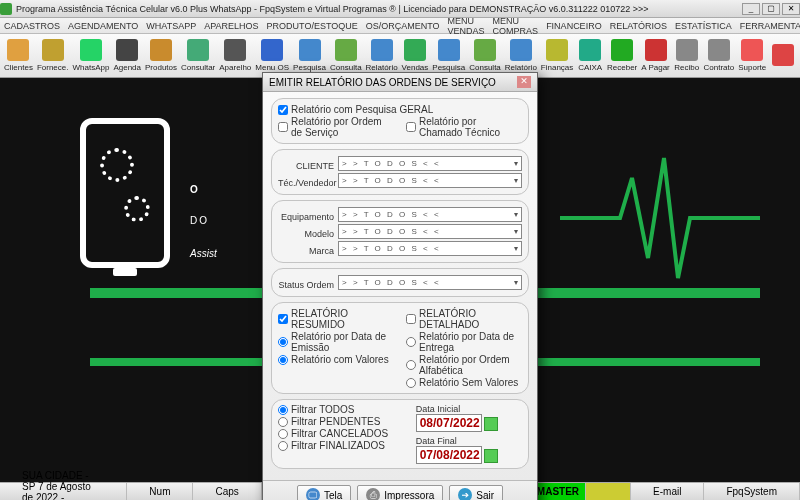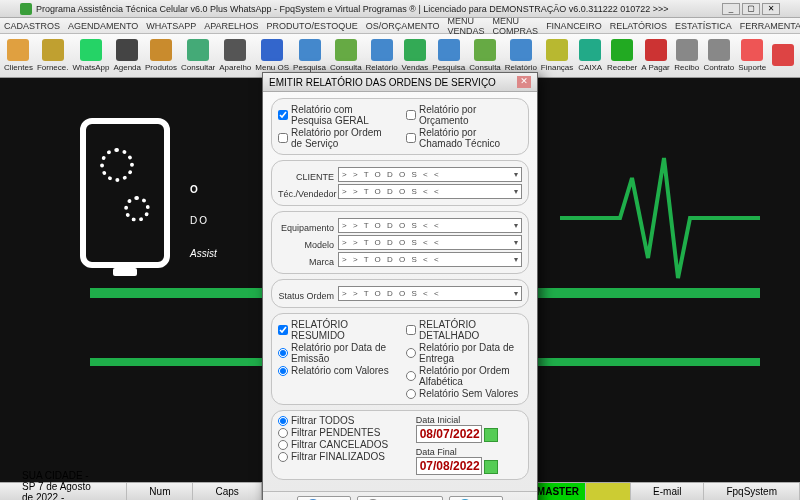--- a/index.html
+++ b/index.html
@@ -1,18 +1,18 @@
 <!DOCTYPE html>
 <html><head>
 <meta charset="utf-8">
 <style>
 * { margin: 0; padding: 0; box-sizing: border-box; font-family: Tahoma, Arial, sans-serif; font-size: 10px; }
 body { width: 800px; height: 500px; overflow: hidden; background: #1a1a1a; position: relative; }
 
-.titlebar { height: 18px; background: linear-gradient(#f0f0f0,#d8d8d8); display: flex; align-items: center; padding: 0 20px; border-bottom: 1px solid #aaa; }
+.titlebar { height: 18px; background: linear-gradient(#f0f0f0,#d8d8d8); display: flex; align-items: center; padding: 0 0; border-bottom: 1px solid #aaa; }
 .titlebar-icon { width: 12px; height: 12px; background: #3a9e3a; border-radius: 2px; margin-right: 4px; }
 .titlebar-text { flex: 1; font-size: 9px; color: #222; white-space: nowrap; overflow: hidden; }
 .winbtns { display: flex; gap: 2px; }
 .winbtn { width: 18px; height: 12px; background: #e4e4e4; border: 1px solid #999; font-size: 8px; text-align: center; line-height: 10px; }
 
 .menubar { height: 16px; background: linear-gradient(#f4f4f4,#e6e6e6); display: flex; align-items: center; padding: 0 4px; gap: 8px; border-bottom: 1px solid #bbb; }
 .menubar span { font-size: 9px; color: #333; cursor: default; }
 
 .toolbar { height: 44px; background: linear-gradient(#fbfbfb,#e2e2e2); display: flex; align-items: center; padding: 0 2px; border-bottom: 1px solid #999; overflow: hidden; }
 .tbtn { display: flex; flex-direction: column; align-items: center; justify-content: center; width: 42px; height: 40px; margin: 0 1px; border: 1px solid transparent; cursor: pointer; }
@@ -215,24 +215,20 @@
     <span>EMITIR RELATÓRIO DAS ORDENS DE SERVIÇO</span>
     <div class="close">✕</div>
   </div>
   <div class="dlg-body">
     <div class="grp">
       <div class="chk-row">
         <label class="chk">
             <input type="checkbox" checked="" style="">
             <span>Relatório com Pesquisa GERAL</span>
           </label>
-        <label class="chk">
-            <input type="checkbox" style="">
-            <span>Relatório por Orçamento</span>
-          </label>
       </div>
       <div class="chk-row">
         <label class="chk">
             <input type="checkbox" style="">
             <span>Relatório por Ordem de Serviço</span>
           </label>
         <label class="chk">
             <input type="checkbox" style="">
             <span>Relatório por Chamado Técnico</span>
           </label>

